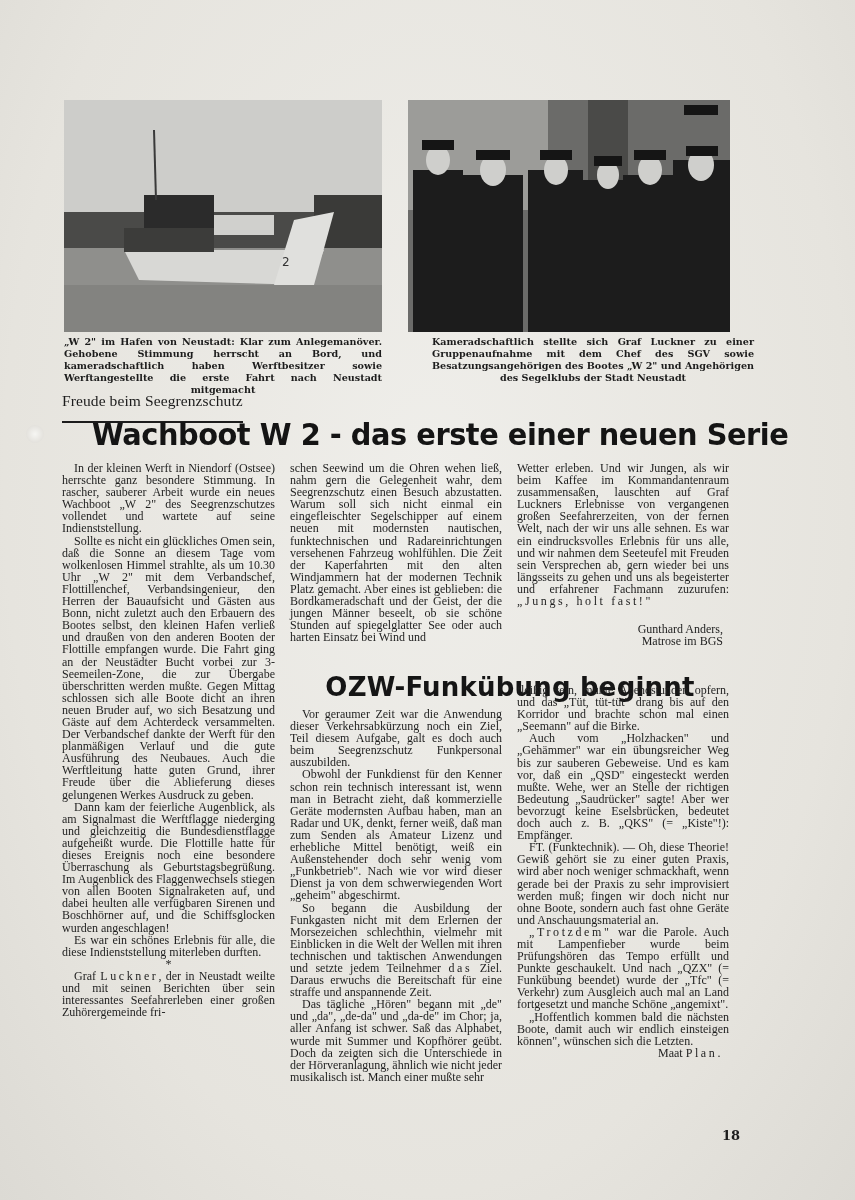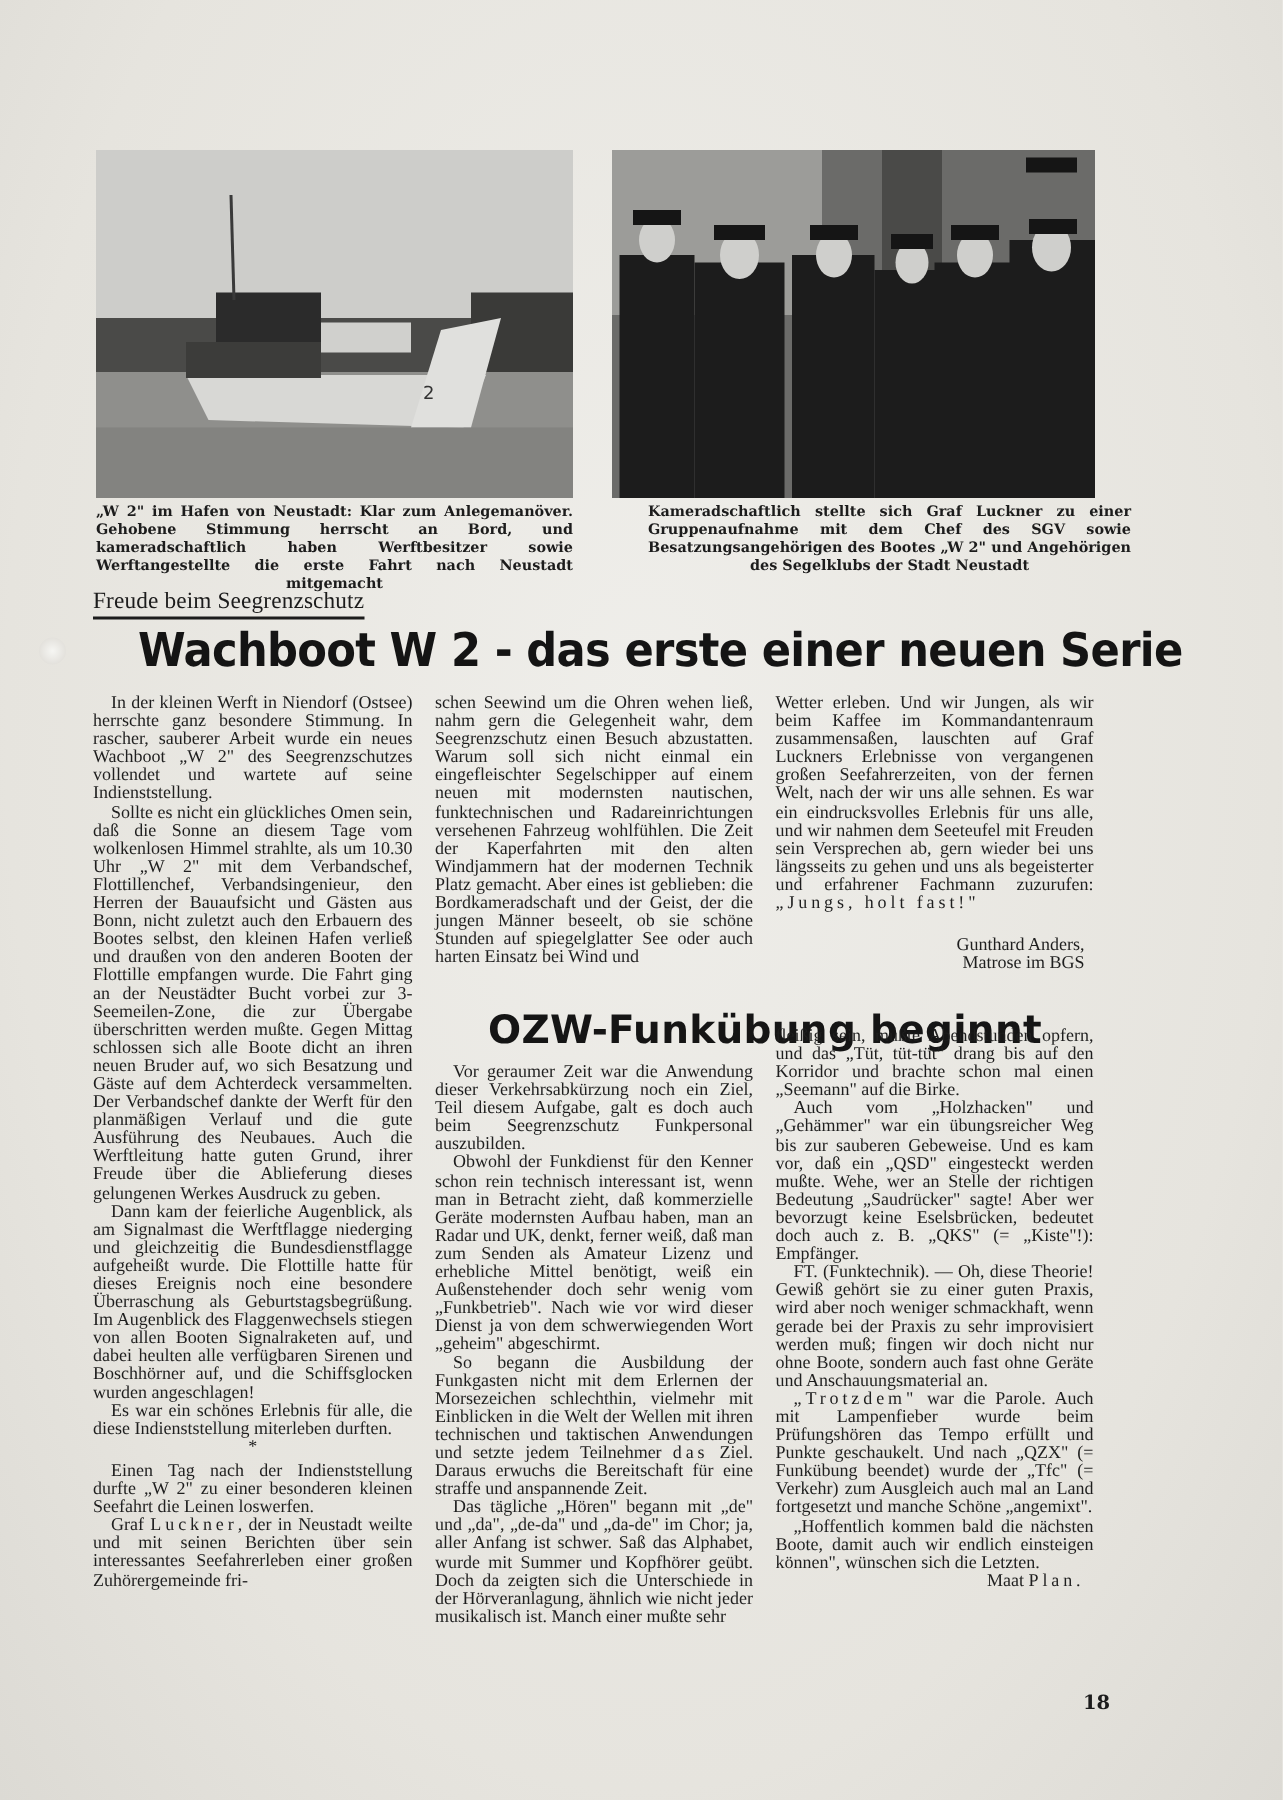--- a/index.html
+++ b/index.html
@@ -9,21 +9,21 @@
         background:radial-gradient(ellipse at 50% 40%,#efeeea 0%,#e6e4de 70%,#dcdad4 100%);}
   .photo{position:absolute;top:100px;height:232px;overflow:hidden;}
   .photo-left{left:64px;width:318px;background:linear-gradient(180deg,#cfcfcc 0%,#c4c4c0 55%,#8a8a86 62%,#9a9a96 100%);}
   .photo-right{left:408px;width:322px;background:linear-gradient(180deg,#8d8d8a 0%,#5c5c5a 30%,#2a2a2a 60%,#1e1e1e 100%);}
   .photo svg{position:absolute;left:0;top:0;width:100%;height:100%;}
   .caption{position:absolute;top:336px;font-family:"DejaVu Serif",serif;font-weight:bold;
            font-size:9.6px;line-height:12px;text-align:justify;text-align-last:center;color:#1c1c1c;}
   .cap-left{left:64px;width:318px;}
   .cap-right{left:408px;width:322px;margin-left:24px;}
   .kicker{position:absolute;left:62px;top:392px;font-family:"Liberation Serif",serif;
-          font-size:15.5px;border-bottom:2px solid #1c1c1c;padding-bottom:1px;letter-spacing:0.1px;}
+          font-size:15.5px;border-bottom:2px solid #1c1c1c;padding-bottom:11px;letter-spacing:0.1px;}
   .headline{position:absolute;left:92px;top:414px;width:640px;font-family:"DejaVu Sans",sans-serif;
             font-weight:bold;font-size:31px;line-height:40px;letter-spacing:-0.5px;
             transform:scaleX(0.93);transform-origin:left center;white-space:nowrap;color:#141414;}
   .col{position:absolute;font-family:"Liberation Serif",serif;font-size:12px;line-height:12.1px;
        text-align:justify;color:#1e1e1e;}
   .col p{margin:0;text-indent:12px;}
   .col p.noind{text-indent:0;}
   .c1{left:62px;top:462px;width:213px;}
   .c2{left:290px;top:462px;width:212px;}
   .c3{left:517px;top:462px;width:212px;}
@@ -102,21 +102,20 @@
 
   <div class="kicker">Freude beim Seegrenzschutz</div>
   <div class="headline">Wachboot W 2 - das erste einer neuen Serie</div>
 
   <div class="col c1">
     <p>In der kleinen Werft in Niendorf (Ostsee) herrschte ganz besondere Stimmung. In rascher, sauberer Arbeit wurde ein neues Wachboot „W 2" des Seegrenzschutzes vollendet und wartete auf seine Indienststellung.</p>
     <p>Sollte es nicht ein glückliches Omen sein, daß die Sonne an diesem Tage vom wolkenlosen Himmel strahlte, als um 10.30 Uhr „W 2" mit dem Verbandschef, Flottillenchef, Verbandsingenieur, den Herren der Bauaufsicht und Gästen aus Bonn, nicht zuletzt auch den Erbauern des Bootes selbst, den kleinen Hafen verließ und draußen von den anderen Booten der Flottille empfangen wurde. Die Fahrt ging an der Neustädter Bucht vorbei zur 3-Seemeilen-Zone, die zur Übergabe überschritten werden mußte. Gegen Mittag schlossen sich alle Boote dicht an ihren neuen Bruder auf, wo sich Besatzung und Gäste auf dem Achterdeck versammelten. Der Verbandschef dankte der Werft für den planmäßigen Verlauf und die gute Ausführung des Neubaues. Auch die Werftleitung hatte guten Grund, ihrer Freude über die Ablieferung dieses gelungenen Werkes Ausdruck zu geben.</p>
     <p>Dann kam der feierliche Augenblick, als am Signalmast die Werftflagge niederging und gleichzeitig die Bundesdienstflagge aufgeheißt wurde. Die Flottille hatte für dieses Ereignis noch eine besondere Überraschung als Geburtstagsbegrüßung. Im Augenblick des Flaggenwechsels stiegen von allen Booten Signalraketen auf, und dabei heulten alle verfügbaren Sirenen und Boschhörner auf, und die Schiffsglocken wurden angeschlagen!</p>
     <p>Es war ein schönes Erlebnis für alle, die diese Indienststellung miterleben durften.</p>
     <p class="star">*</p>
-    <p style="margin-top:4px;">Einen Tag nach der Indienststellung durfte „W 2" zu einer besonderen kleinen Seefahrt die Leinen loswerfen.</p>
     <p><span>Graf </span><span class="spaced">Luckner</span><span>, der in Neustadt weilte und mit seinen Berichten über sein interessantes Seefahrerleben einer großen Zuhörergemeinde fri-</span></p>
   </div>
 
   <div class="col c2">
     <p class="noind">schen Seewind um die Ohren wehen ließ, nahm gern die Gelegenheit wahr, dem Seegrenzschutz einen Besuch abzustatten. Warum soll sich nicht einmal ein eingefleischter Segelschipper auf einem neuen mit modernsten nautischen, funktechnischen und Radareinrichtungen versehenen Fahrzeug wohlfühlen. Die Zeit der Kaperfahrten mit den alten Windjammern hat der modernen Technik Platz gemacht. Aber eines ist geblieben: die Bordkameradschaft und der Geist, der die jungen Männer beseelt, ob sie schöne Stunden auf spiegelglatter See oder auch harten Einsatz bei Wind und</p>
   </div>
 
   <div class="col c3">
     <p class="noind"><span>Wetter erleben. Und wir Jungen, als wir beim Kaffee im Kommandantenraum zusammensaßen, lauschten auf Graf Luckners Erlebnisse von vergangenen großen Seefahrerzeiten, von der fernen Welt, nach der wir uns alle sehnen. Es war ein eindrucksvolles Erlebnis für uns alle, und wir nahmen dem Seeteufel mit Freuden sein Versprechen ab, gern wieder bei uns längsseits zu gehen und uns als begeisterter und erfahrener Fachmann zuzurufen: </span><span class="spaced">„Jungs, holt fast!"</span></p>
     <p class="signature" style="margin-top:16px;">Gunthard Anders,</p>

